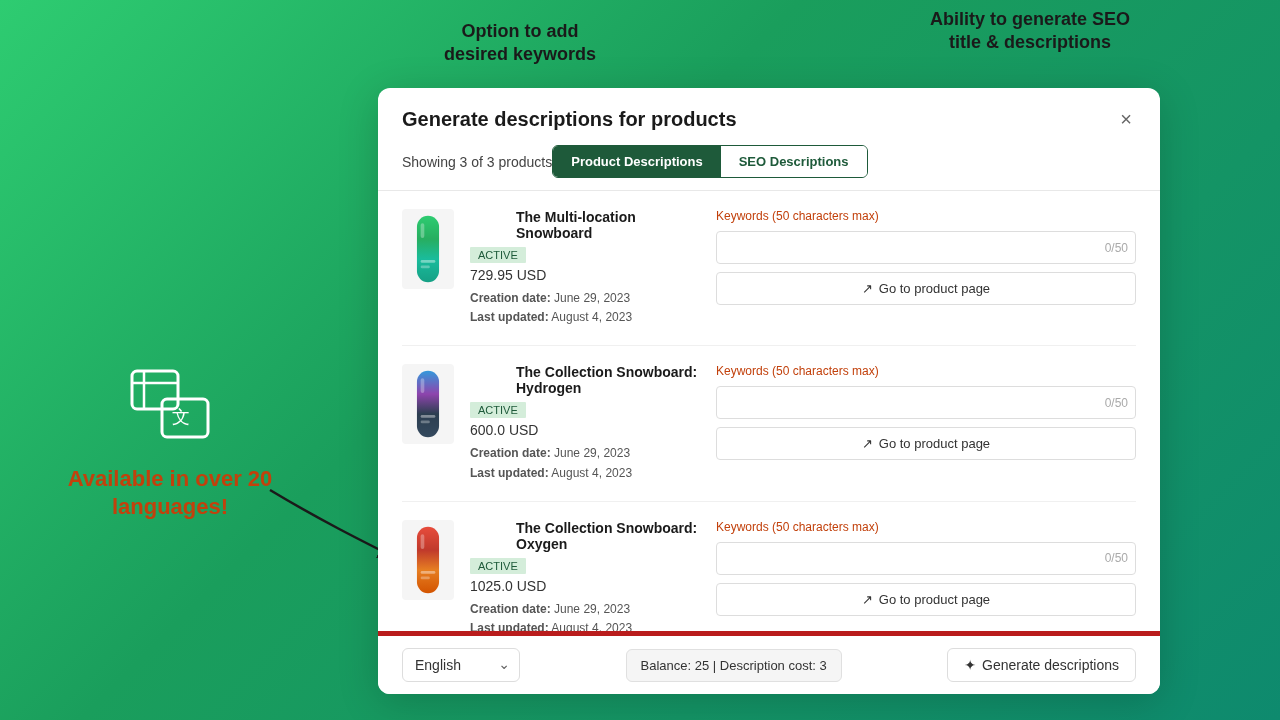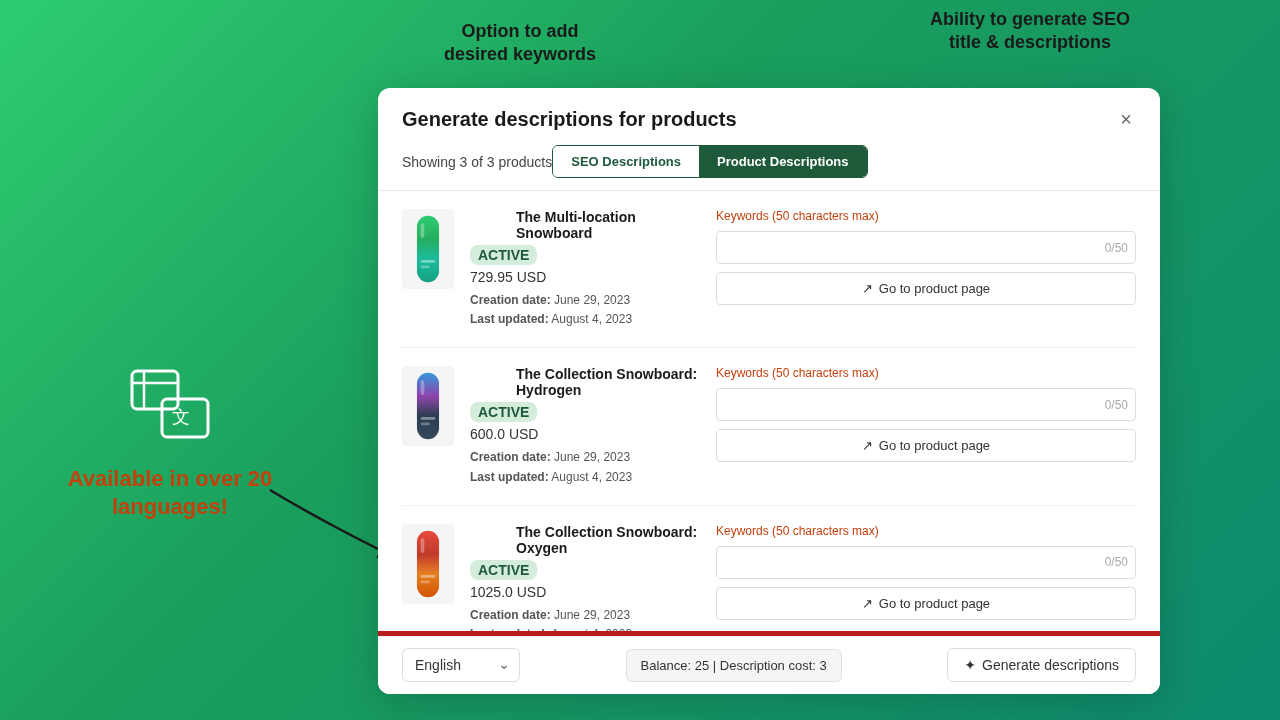--- a/index.html
+++ b/index.html
@@ -179,24 +179,24 @@
       font-weight: 600;
       color: #1a1a1a;
       margin-bottom: 4px;
       margin-left: 46px;
     }
 
     .badge-active {
       display: inline-block;
       background: #d4edda;
       color: #1e5a3a;
-      font-size: 14px;
-      font-weight: 700;
+      font-size: 11px;
+      font-weight: 400;
       padding: 2px 8px;
-      border-radius: 8px;
+      border-radius: 1px;
       margin-bottom: 4px;
     }
 
     .product-price {
       font-size: 14px;
       color: #333;
       margin-bottom: 6px;
     }
 
     .product-meta {
@@ -383,22 +383,22 @@
 <div class="modal">
 
   <div class="modal-header">
     <span class="modal-title">Generate descriptions for products</span>
     <button class="close-btn">×</button>
   </div>
 
   <div class="modal-toolbar">
     <span class="showing-text">Showing 3 of 3 products</span>
     <div class="tab-group">
+      <button class="tab-btn active">Product Descriptions</button>
       <button class="tab-btn inactive">SEO Descriptions</button>
-      <button class="tab-btn active">Product Descriptions</button>
     </div>
   </div>
 
   <div class="product-list">
 
   <div class="product-row">
     <div class="product-image">
       <svg width="40" height="76" viewBox="0 0 40 76" xmlns="http://www.w3.org/2000/svg">
         <defs>
           <linearGradient id="g0" x1="0" y1="0" x2="0" y2="1">

